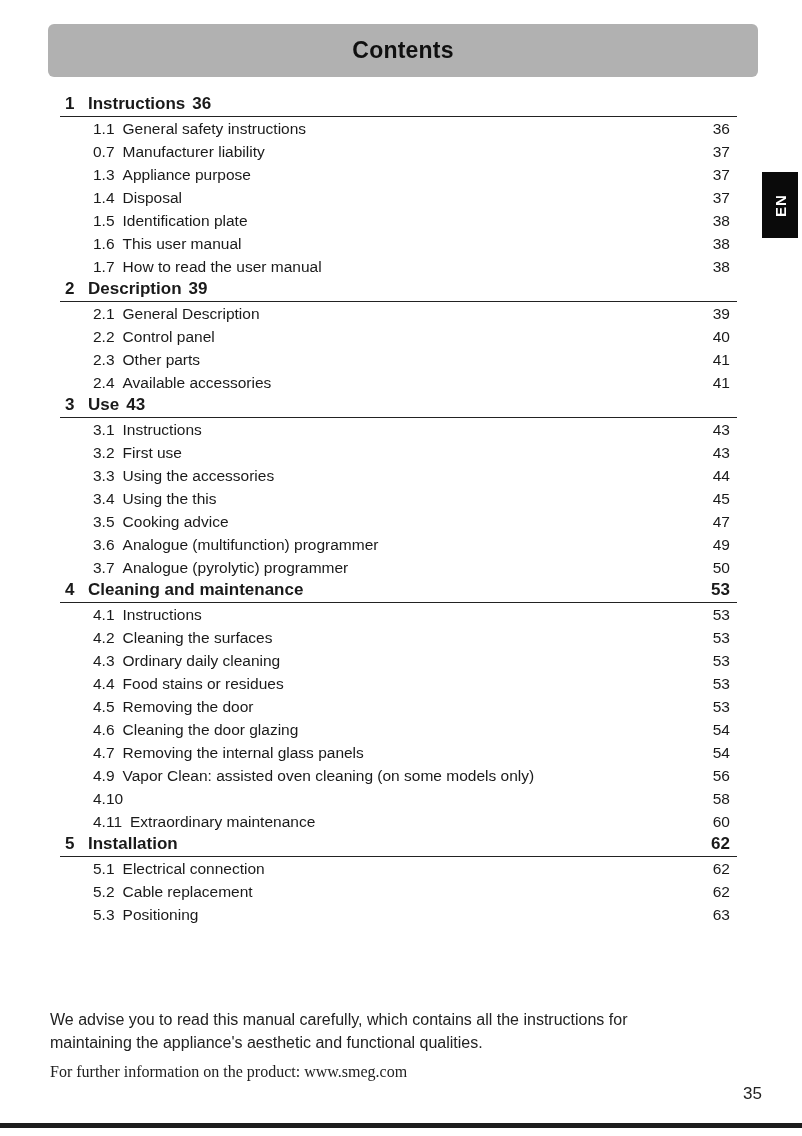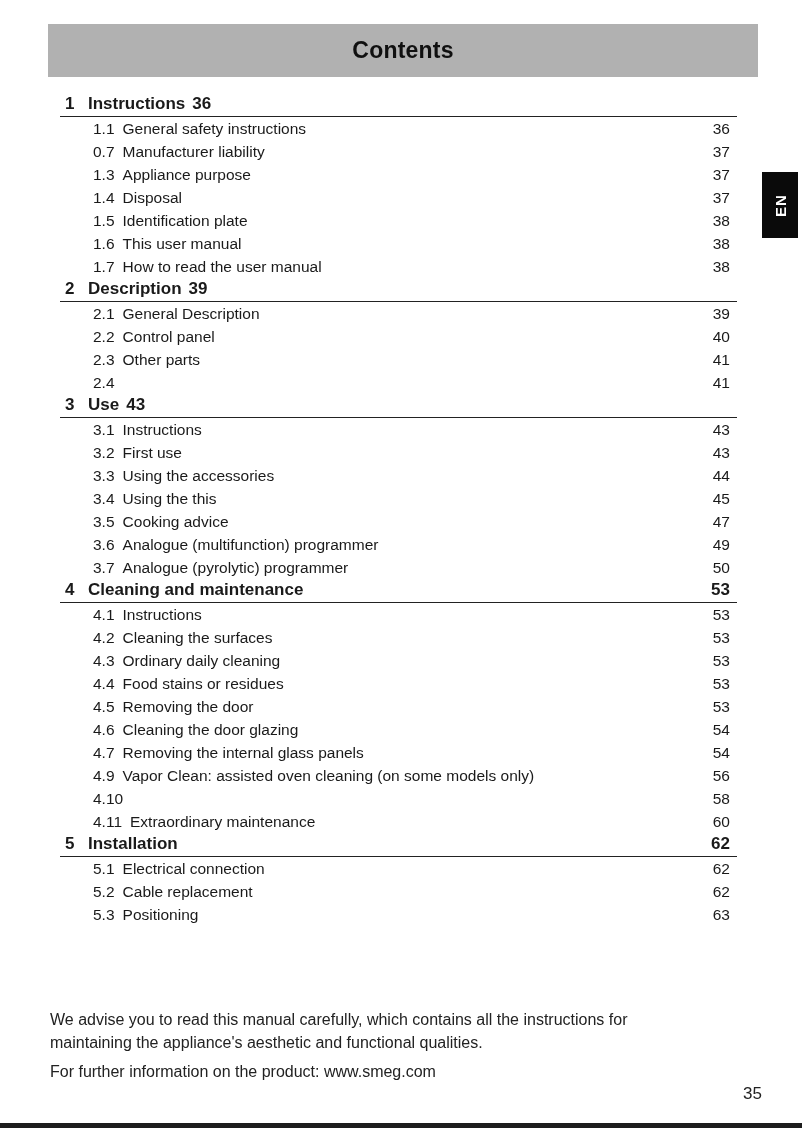--- a/index.html
+++ b/index.html
@@ -12,21 +12,21 @@
     background: #ffffff;
     font-family: "Liberation Sans", "DejaVu Sans", sans-serif;
     color: #1a1a1a;
     overflow: hidden;
   }
   .title-band {
     position: absolute;
     left: 48px; top: 24px;
     width: 710px; height: 53px;
     background: #b1b1b1;
-    display: flex; align-items: center; justify-content: center;
+    display: flex; align-items: center; justify-content: center; border-radius: 6px;
   }
   .title-band h1 {
     font-size: 23px;
     font-weight: 700;
     letter-spacing: 0.2px;
     color: #101010;
   }
   .en-tab {
     position: absolute;
     left: 762px; top: 172px;
@@ -71,21 +71,21 @@
   .toc-item .pg { margin-left: auto; padding-right: 7px; }
   .footer-note {
     position: absolute;
     left: 50px; top: 1008px;
     width: 660px;
     font-size: 16px;
     line-height: 23px;
     font-weight: 400;
     color: #222222;
   }
-  .footer-note p + p { margin-top: 6px; }
+  .footer-note p + p { margin-top: 6px; font-family: Liberation Serif, serif; }
   .page-number {
     position: absolute;
     right: 40px; top: 1084px;
     font-size: 17px;
     color: #222222;
   }
   .bottom-bar {
     position: absolute;
     left: 0; top: 1123px;
     width: 802px; height: 5px;
@@ -161,20 +161,21 @@
         <span class="ttl">Control panel</span>
         <span class="pg">40</span>
       </div>
       <div class="toc-item">
         <span class="num">2.3</span>
         <span class="ttl">Other parts</span>
         <span class="pg">41</span>
       </div>
       <div class="toc-item">
         <span class="num">2.4</span>
+        <span class="ttl">Available accessories</span>
         <span class="pg">41</span>
       </div>
       <div class="sec-head">
         <span class="num">3</span>
         <span class="ttl">Use</span>
         <span class="inpage">43</span>
       </div>
       <div class="toc-item">
         <span class="num">3.1</span>
         <span class="ttl">Instructions</span>

